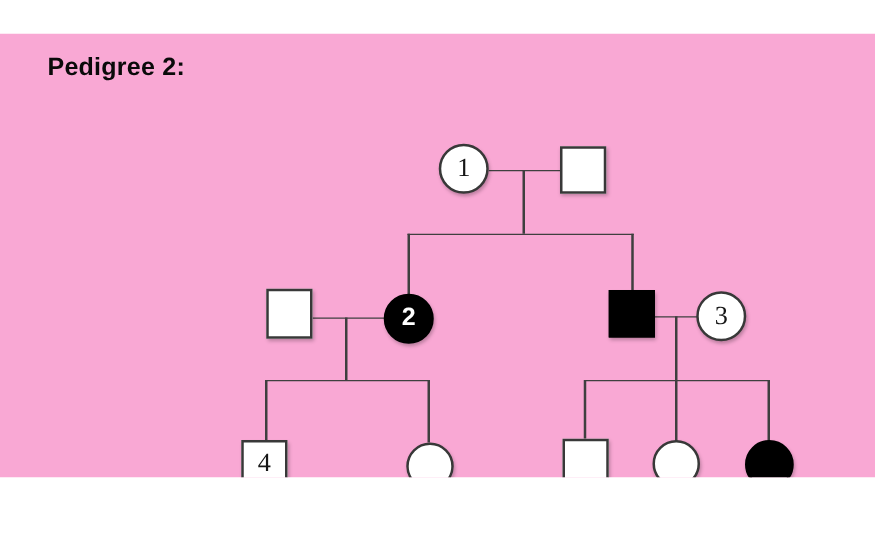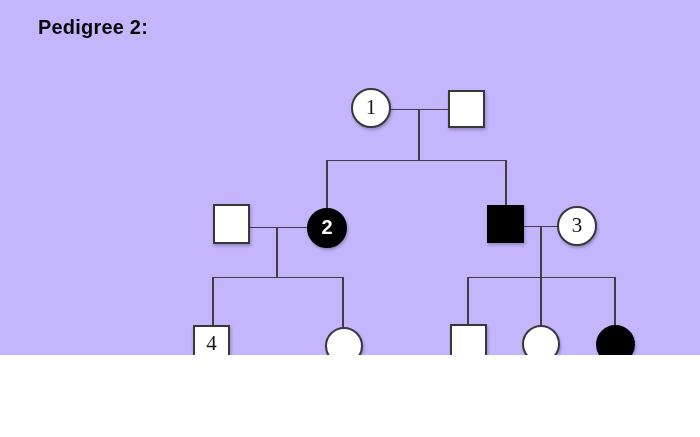--- a/index.html
+++ b/index.html
@@ -1,21 +1,22 @@
 <!DOCTYPE html>
 <html><head>
 <meta charset="utf-8">
 <style>
   html,body{margin:0;padding:0;background:#ffffff;}
   #canvas{
     position:relative;
     width:700px;height:355px;
-    background:#c4b5fd;
+    background:#f9a8d4;
     font-family:"Liberation Sans",sans-serif;
     overflow:hidden;
+    margin-top:27px;
   }
   .title{
     position:absolute;left:38px;top:16px;
     font-size:20px;font-weight:bold;color:#0a0a0a;
     letter-spacing:.2px;
   }
   
   .pline{position:absolute;background:#3f3f3f;}
   .h{height:1.6px;}
   .v{width:1.6px;}

